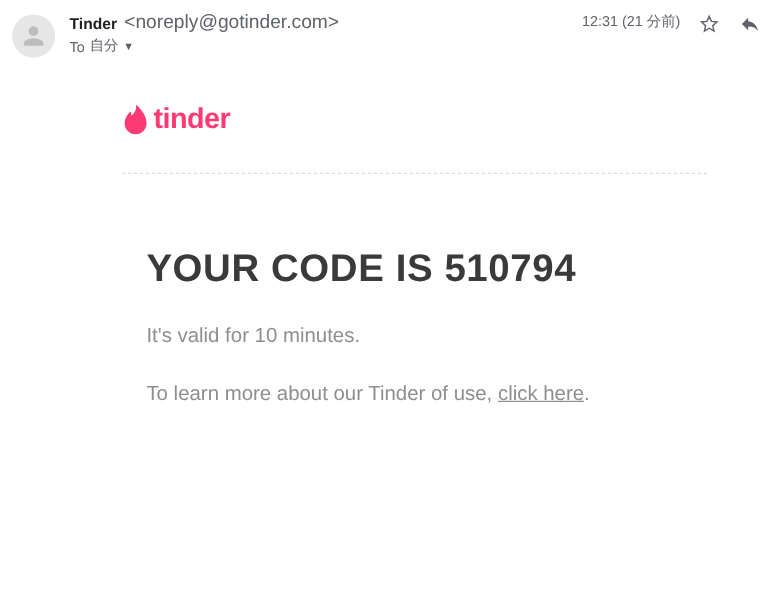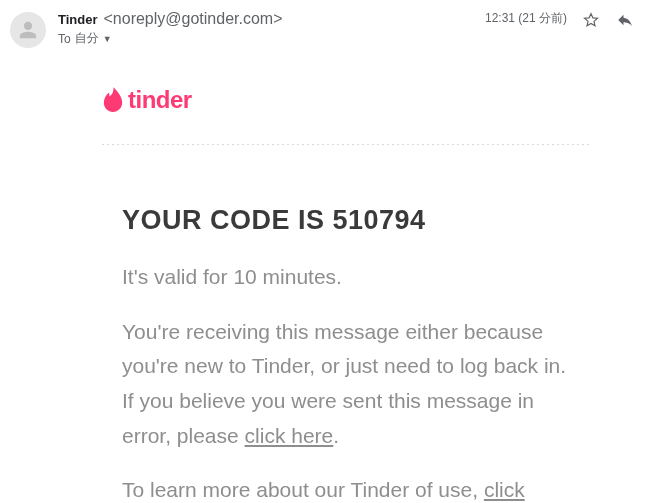--- a/index.html
+++ b/index.html
@@ -71,28 +71,28 @@
     letter-spacing: -0.5px;
   }
   .divider {
     height: 1px;
     width: 100%;
     margin-bottom: 60px;
     background: repeating-linear-gradient(to right, #d9d9d9 0 2px, transparent 2px 5px);
   }
   .content { padding: 0 20px 0 20px; }
   .code-heading {
-    font-size: 27px;
+    font-size: 32px;
     font-weight: 800;
     color: #3a3a3a;
     margin-bottom: 24px;
     letter-spacing: 0.5px;
   }
   .body-text {
-    font-size: 21px;
+    font-size: 17px;
     line-height: 1.65;
     color: #8e8e8e;
     margin-bottom: 20px;
   }
   .body-text a, .link-inline {
     color: #8e8e8e;
     text-decoration: underline;
     cursor: pointer;
   }
 </style>
@@ -141,21 +141,18 @@
     <span class="brand-text">tinder</span>
   </div>
 
   <div class="divider"></div>
 
   <div class="content">
     <h1 class="code-heading">YOUR CODE IS 510794</h1>
 
     <p class="body-text">It's valid for 10 minutes.</p>
 
-    <p class="body-text">
-      <span>You're receiving this message either because you're new to Tinder, or just need to log back in. If you believe you were sent this message in error, please </span><a class="link-inline">click here</a><span>.</span>
-    </p>
 
     <p class="body-text">
       <span>To learn more about our Tinder of use, </span><a class="link-inline">click here</a><span>.</span>
     </p>
   </div>
 </div>
 
 </body></html>

